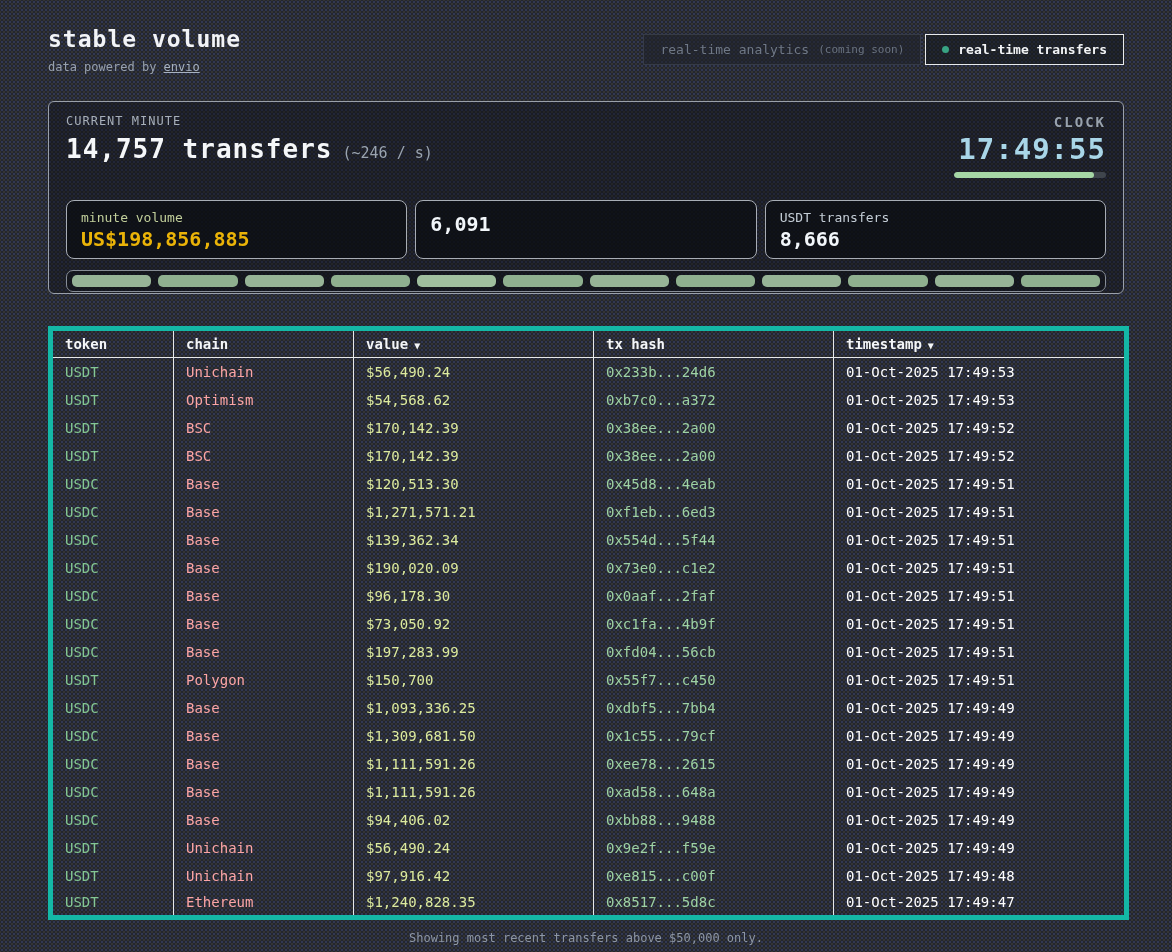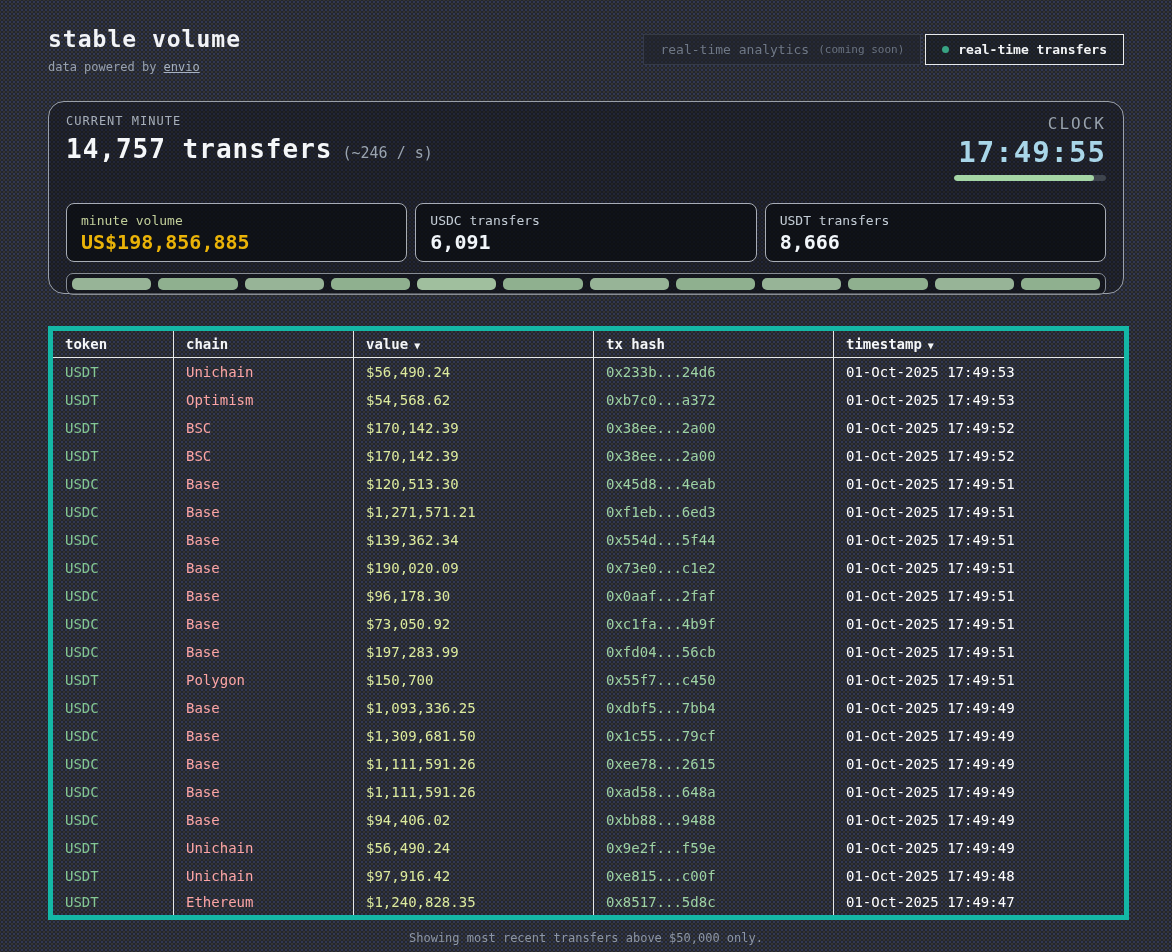--- a/index.html
+++ b/index.html
@@ -23,30 +23,30 @@
   .subtitle a { color: #a8b2bf; text-decoration: underline; cursor: pointer; }
   .tabs { display: flex; gap: 4px; margin-top: 8px; }
   .tab { display: flex; align-items: center; gap: 9px; padding: 7px 16px; font-size: 13px; white-space: nowrap; }
   .tab.active { border: 1px solid #e8eaec; background: rgba(20,23,30,.55); color: #f2f4f6; font-weight: bold; }
   .tab.disabled { border: 1px solid #363b46; background: rgba(30,33,42,.6); color: #6f7886; }
   .tab .dot { width: 7px; height: 7px; border-radius: 50%; background: #38a383; }
   .tab .suffix { font-size: 11px; color: #6a7380; }
 
   
   .hero {
-    margin-top: 27px; border: 1px solid #9aa0aa; border-radius: 16px;
+    margin-top: 27px; border: 1px solid #9aa0aa; border-radius: 6px;
     background: rgba(16,18,24,.45); padding: 12px 17px 14px 17px; height: 193px;
   }
   .hero-top { display: flex; justify-content: space-between; align-items: flex-start; }
   .hero-label { font-size: 12px; color: #a8b0ba; letter-spacing: 1px; }
   .hero-count-line { margin-top: 6px; display: flex; align-items: baseline; gap: 10px; }
   .hero-count { font-size: 26px; font-weight: bold; color: #f5f7f9; letter-spacing: 1px; }
   .hero-rate { font-size: 15px; color: #9aa4b0; }
   .clock-block { text-align: right; }
-  .clock-label { font-size: 16px; color: #98a2ad; letter-spacing: 2px; }
+  .clock-label { font-size: 14px; color: #98a2ad; letter-spacing: 2px; font-weight: bold; }
   .clock-time { font-size: 29px; font-weight: bold; color: #a9d6e8; letter-spacing: 1px; margin-top: 2px; }
   .clock-bar { margin-top: 6px; height: 6px; width: 152px; background: #3f454d; border-radius: 3px; overflow: hidden; margin-left: auto; }
   .clock-fill { height: 100%; background: #a5d6a5; border-radius: 3px; }
 
   .stats { display: flex; gap: 8px; margin-top: 22px; }
   .stat-box { flex: 1; border: 1px solid #a8adb5; border-radius: 8px; background: rgba(10,12,17,.72); padding: 9px 14px; height: 59px; }
   .stat-label { font-size: 13px; color: #c4cdd6; }
   .stat-value { font-size: 20px; font-weight: bold; color: #f2f6fa; margin-top: 2px; }
   .stat-box.volume .stat-label { color: #c2cf9b; }
   .stat-box.volume .stat-value { color: #eab308; }
@@ -110,21 +110,20 @@
         </div>
       </div>
     </div>
 
     <div class="stats">
       <div class="stat-box volume">
         <div class="stat-label">minute volume</div>
         <div class="stat-value">US$198,856,885</div>
       </div>
       <div class="stat-box">
-        <div class="stat-label">USDC transfers</div>
         <div class="stat-value">6,091</div>
       </div>
       <div class="stat-box">
         <div class="stat-label">USDT transfers</div>
         <div class="stat-value">8,666</div>
       </div>
     </div>
 
     <div class="segbar">
         <div class="seg"></div>

